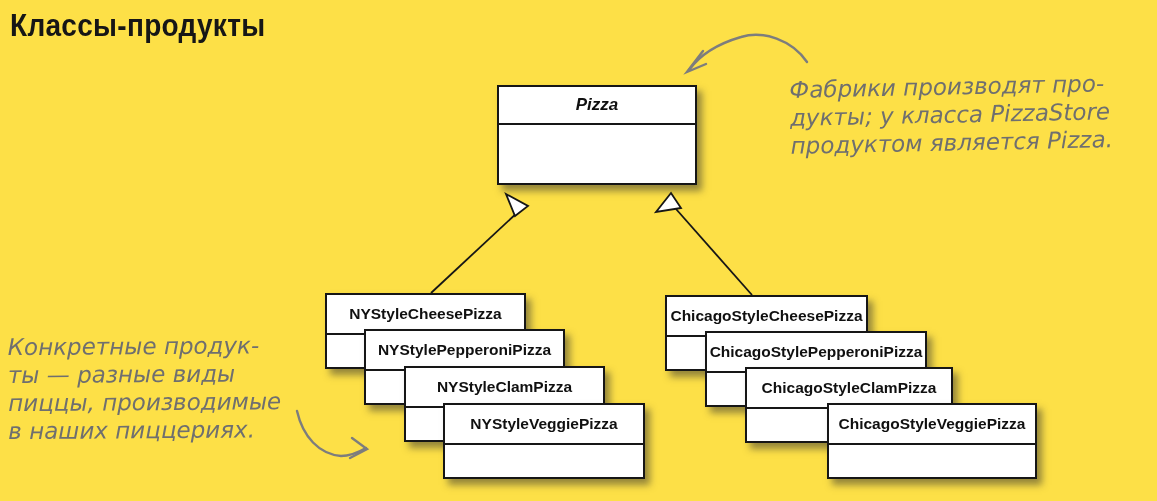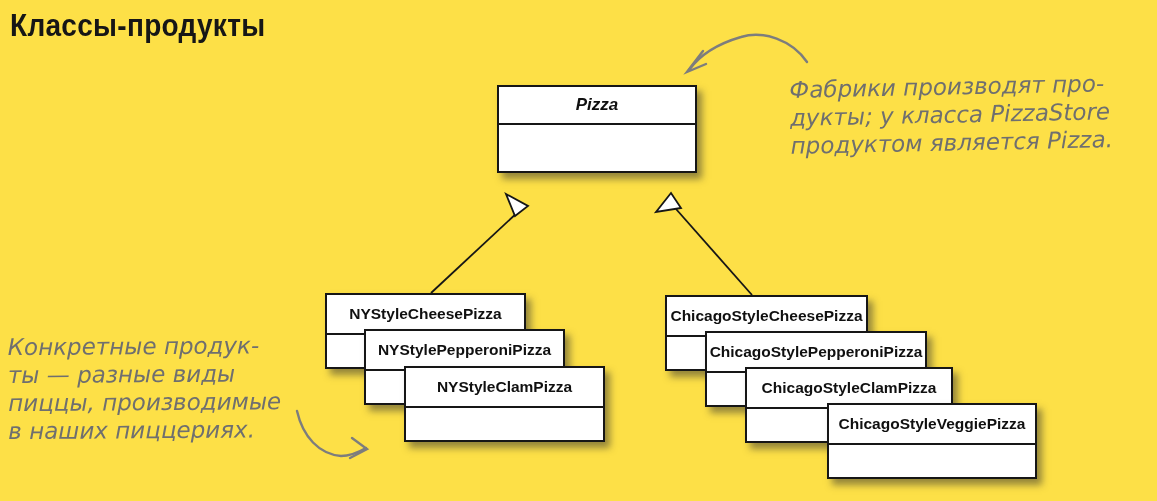--- a/index.html
+++ b/index.html
@@ -7,21 +7,21 @@
           font-family:"Liberation Sans",sans-serif;overflow:hidden;}
   .title{position:absolute;left:10px;top:8px;font-size:28px;font-weight:800;
          color:#161616;letter-spacing:.3px;transform:scaleY(1.1);transform-origin:left top;}
   svg.overlay{position:absolute;left:0;top:0;width:1157px;height:501px;z-index:0;}
   .ubox{position:absolute;background:#fff;border:2px solid #161616;height:76px;
         box-sizing:border-box;box-shadow:5px 6px 7px rgba(45,45,45,.5);z-index:1;}
   .ubox .hdr{height:40px;border-bottom:2px solid #161616;display:flex;align-items:center;
              justify-content:center;font-weight:bold;font-size:15.5px;color:#101010;
              box-sizing:border-box;}
   .ubox .body{flex:1;}
-  .pizza{height:88px;}
+  .pizza{height:100px;}
   .pizza .hdr{height:38px;font-style:italic;font-size:17px;}
   .note{position:absolute;font-family:"DejaVu Sans",sans-serif;font-style:italic;
         color:#6f6f6f;font-size:23px;line-height:28px;white-space:pre-line;z-index:2;}
   .note-right{left:790px;top:72px;width:370px;transform:rotate(-1.2deg);}
   .note-left{left:8px;top:332px;width:322px;transform:rotate(-0.4deg);}
 </style>
 </head>
 <body>
 
 <div class="canvas">
@@ -65,20 +65,26 @@
       <span>NYStylePepperoniPizza</span>
     </div>
     <div class="body"></div>
   </div>
   <div class="ubox" style="left:404px;top:366px;width:201px;">
     <div class="hdr">
       <span>NYStyleClamPizza</span>
     </div>
     <div class="body"></div>
   </div>
+  <div class="ubox" style="left:443px;top:403px;width:202px;">
+    <div class="hdr">
+      <span>NYStyleVeggiePizza</span>
+    </div>
+    <div class="body"></div>
+  </div>
 
   <div class="ubox" style="left:665px;top:295px;width:203px;">
     <div class="hdr">
       <span>ChicagoStyleCheesePizza</span>
     </div>
     <div class="body"></div>
   </div>
   <div class="ubox" style="left:705px;top:331px;width:222px;">
     <div class="hdr">
       <span>ChicagoStylePepperoniPizza</span>

